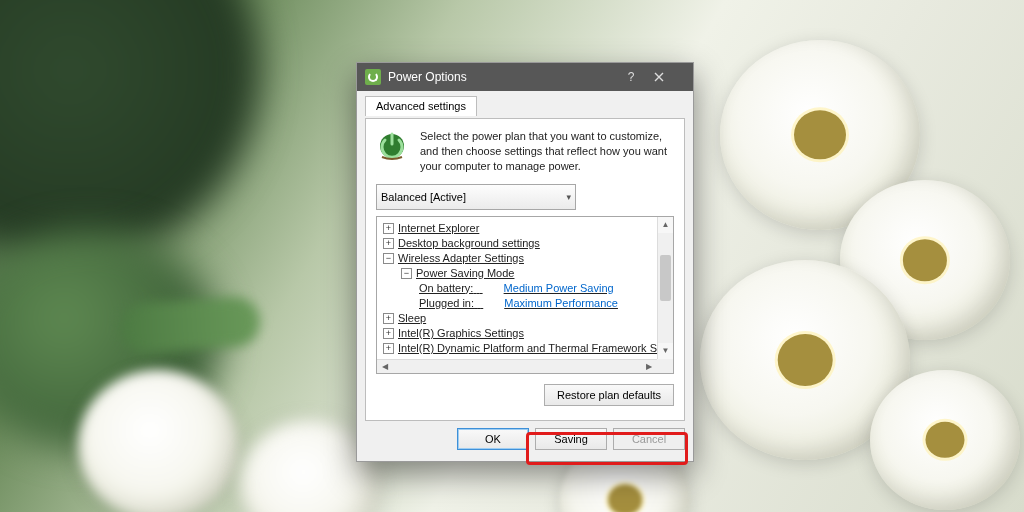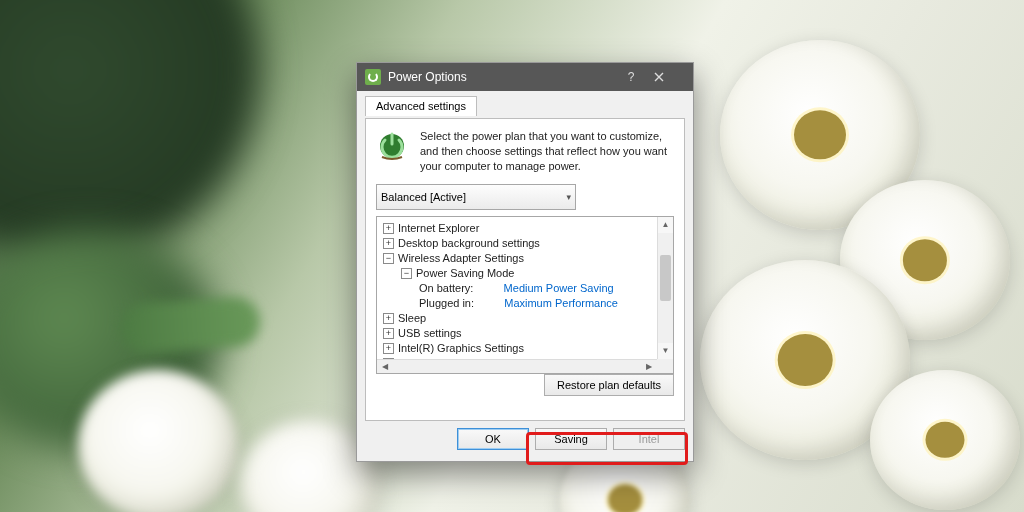--- a/index.html
+++ b/index.html
@@ -42,35 +42,35 @@
   .intro p { font-size:11px; color:#222; line-height:1.35; }
   .plan-select {
     width:200px; height:21px; border:1px solid #a7a7a7; background:linear-gradient(#fdfdfd,#ebebeb);
     font-size:11px; padding:12px 4px; display:flex; align-items:center; justify-content:space-between; cursor:pointer;
     margin-bottom:6px;
   }
   .plan-select .chev { font-size:9px; color:#555;}
   .tree-wrap {
     border:1px solid #a7a7a7; background:#fff; height:158px; position:relative; overflow:hidden;
   }
-  .tree { position:absolute; left:0; top:0; right:16px; bottom:14px; padding:4px 2px 2px 4px; font-size:11px; color:#222; overflow:hidden;}
+  .tree { position:absolute; left:0; top:0; right:16px; bottom:14px; padding:4px 2px 2px 4px; font-size:11px; color:#222; overflow:hidden;text-decoration:underline;}
   .node { white-space:nowrap; line-height:15px; }
   .tw { display:inline-block; width:11px; height:11px; border:1px solid #8a8a8a; background:#fff; text-align:center; line-height:9px; font-size:9px; color:#333; margin-right:4px; vertical-align:middle; cursor:pointer;}
   .lvl1 { padding-left:2px;}
   .lvl2 { padding-left:20px;}
   .lvl3 { padding-left:38px;}
   .setting-label { color:#222; }
   .setting-link { color:#0066cc; cursor:pointer;margin-left:21px; }
   .vscroll { position:absolute; right:0; top:0; bottom:14px; width:16px; background:#f0f0f0; border-left:1px solid #dcdcdc;}
   .vscroll .arrow { height:16px; display:flex;align-items:center;justify-content:center; font-size:8px; color:#666; background:#f7f7f7;}
   .vscroll .thumb { position:absolute; left:2px; right:2px; top:38px; height:46px; background:#c8c8c8; border-radius:2px;}
   .hscroll { position:absolute; left:0; right:16px; bottom:0; height:14px; background:#f0f0f0; border-top:1px solid #dcdcdc; display:flex; justify-content:space-between;}
   .hscroll .arrow { width:16px; display:flex;align-items:center;justify-content:center; font-size:8px; color:#666;}
   .corner { position:absolute; right:0; bottom:0; width:16px;height:14px; background:#f0f0f0;}
-  .restore-row { text-align:right; }
+  .restore-row { text-align:right; margin-top:10px;}
   .btn {
     display:inline-block; min-width:72px; height:22px; padding:0 12px; font-size:11px;
     border:1px solid #adadad; background:linear-gradient(#f9f9f9,#e9e9e9); cursor:pointer;
   }
   .btn.wide { min-width:130px; }
   .btn.default { border:1px solid #3e90d8; box-shadow: inset 0 0 0 1px #9ecdf2; }
   .btn.disabled { color:#9a9a9a; background:#efefef; cursor:default;}
   .highlight { position:absolute; border:3px solid #e11b1b; border-radius:4px; pointer-events:none; }
   .hl-restore { left:526px; top:432px; width:162px; height:33px; }
   .dlg-buttons {
@@ -148,21 +148,20 @@
             <span class="setting-label">On battery:</span>
             <span>&nbsp;</span>
             <span class="setting-link">Medium Power Saving</span>
           </div>
           <div class="node lvl3">
             <span class="setting-label">Plugged in:</span>
             <span>&nbsp;</span>
             <span class="setting-link">Maximum Performance</span>
           </div>
           <div class="node lvl1"><span class="tw">+</span><span>Sleep</span></div>
-          <div class="node lvl1"><span class="tw">+</span><span>USB settings</span></div>
           <div class="node lvl1"><span class="tw">+</span><span>Intel(R) Graphics Settings</span></div>
           <div class="node lvl1"><span class="tw">+</span><span>Intel(R) Dynamic Platform and Thermal Framework Setting</span></div>
         </div>
         <div class="vscroll">
           <div class="arrow">▲</div>
           <div class="thumb"></div>
           <div class="arrow" style="position:absolute;bottom:0;left:0;right:0">▼</div>
         </div>
         <div class="hscroll">
           <span class="arrow">◀</span>
@@ -172,18 +171,18 @@
       </div>
 
       <div class="restore-row">
         <button class="btn wide">Restore plan defaults</button>
       </div>
     </div>
 
     <div class="dlg-buttons">
       <button class="btn default">OK</button>
       <button class="btn">Saving</button>
-      <button class="btn disabled">Intel</button>
+      <button class="btn disabled">Cancel</button>
     </div>
   </div>
 </div>
 
 <div class="highlight hl-restore"></div>
 
 </body></html>

